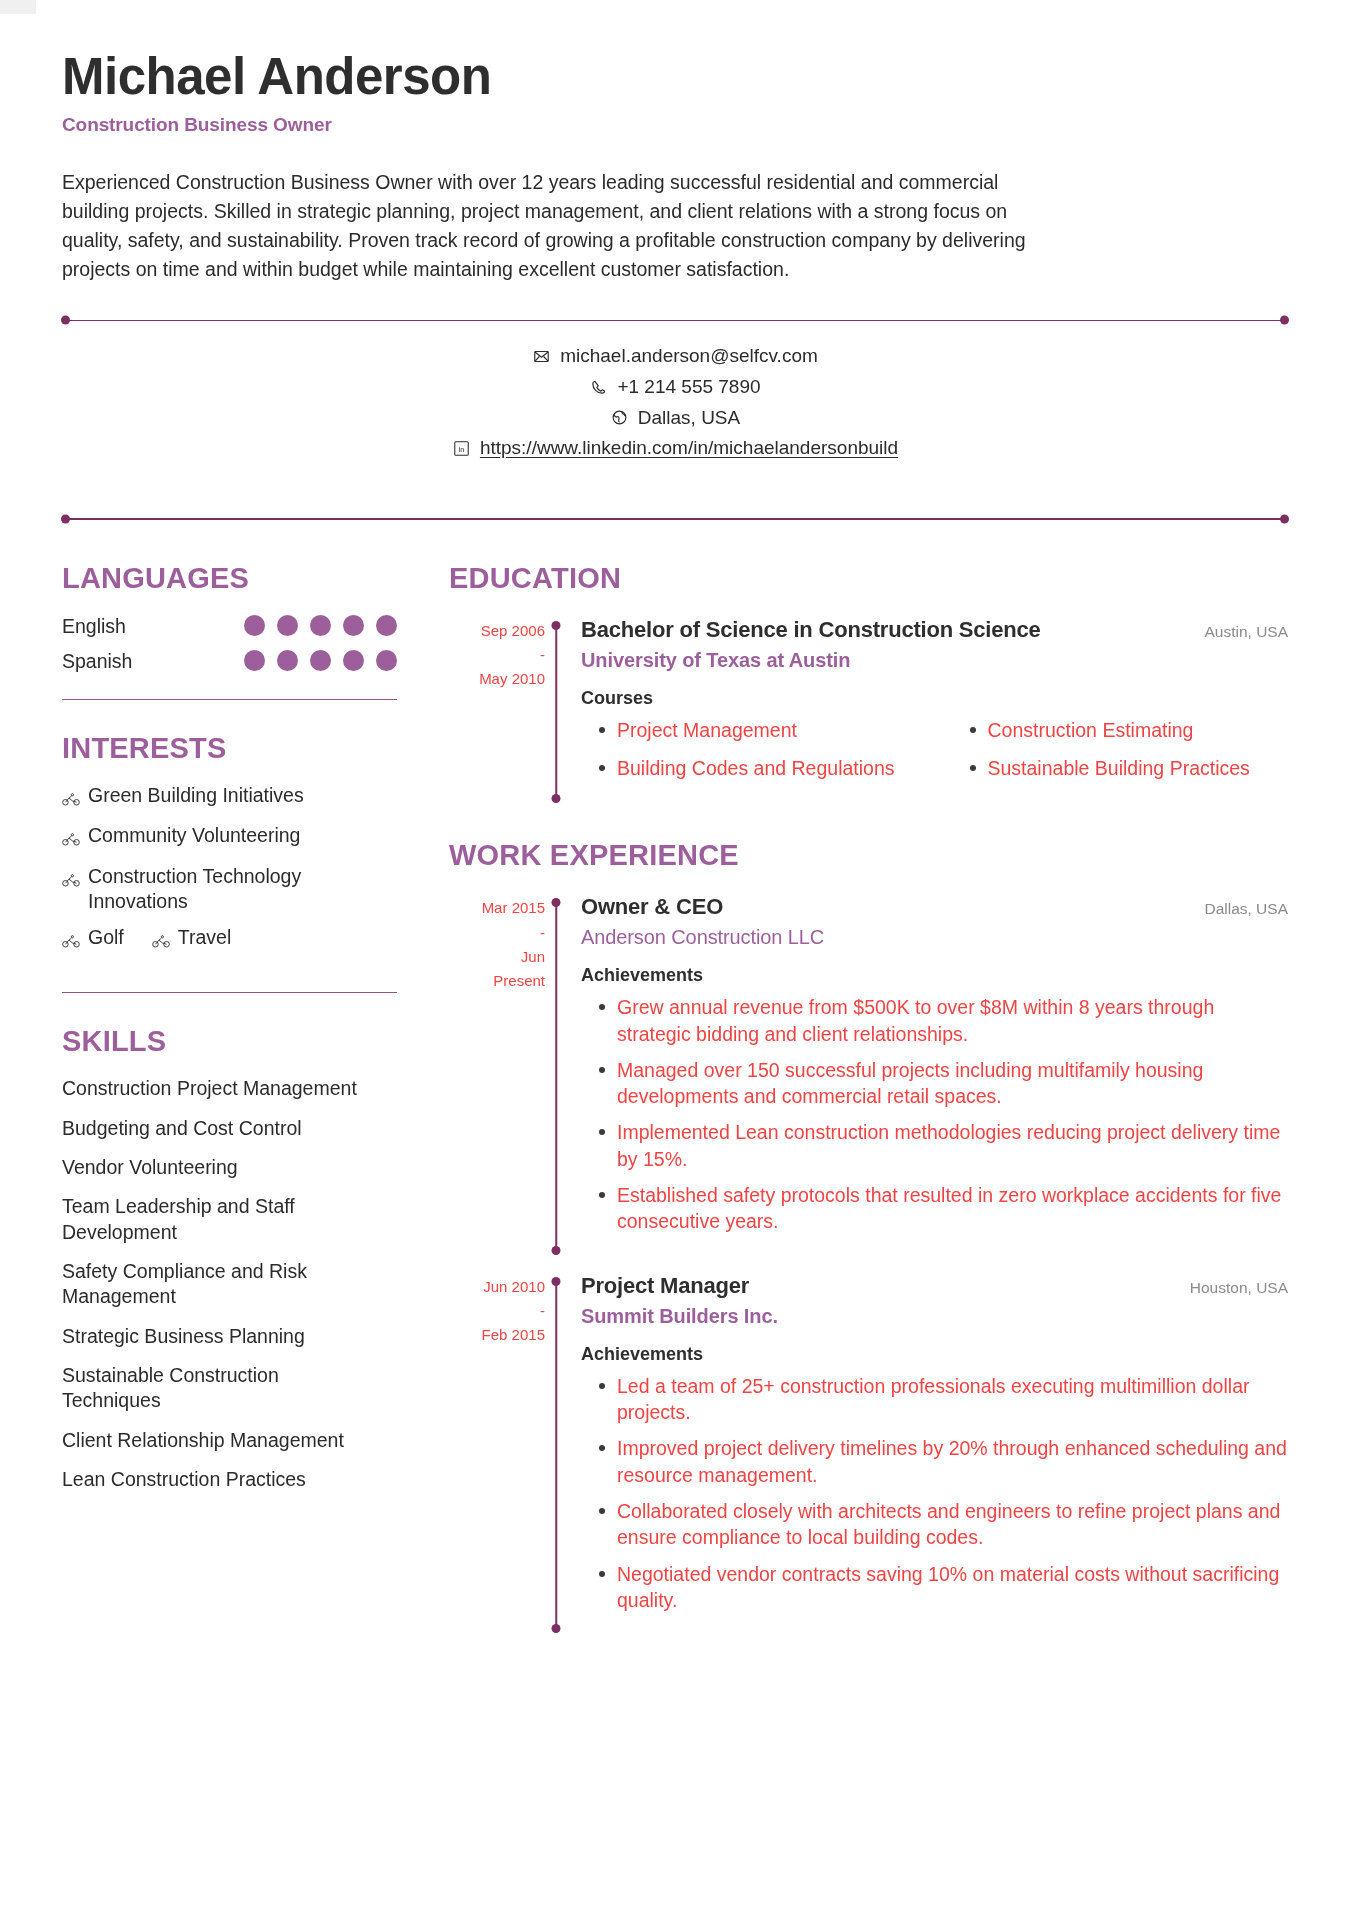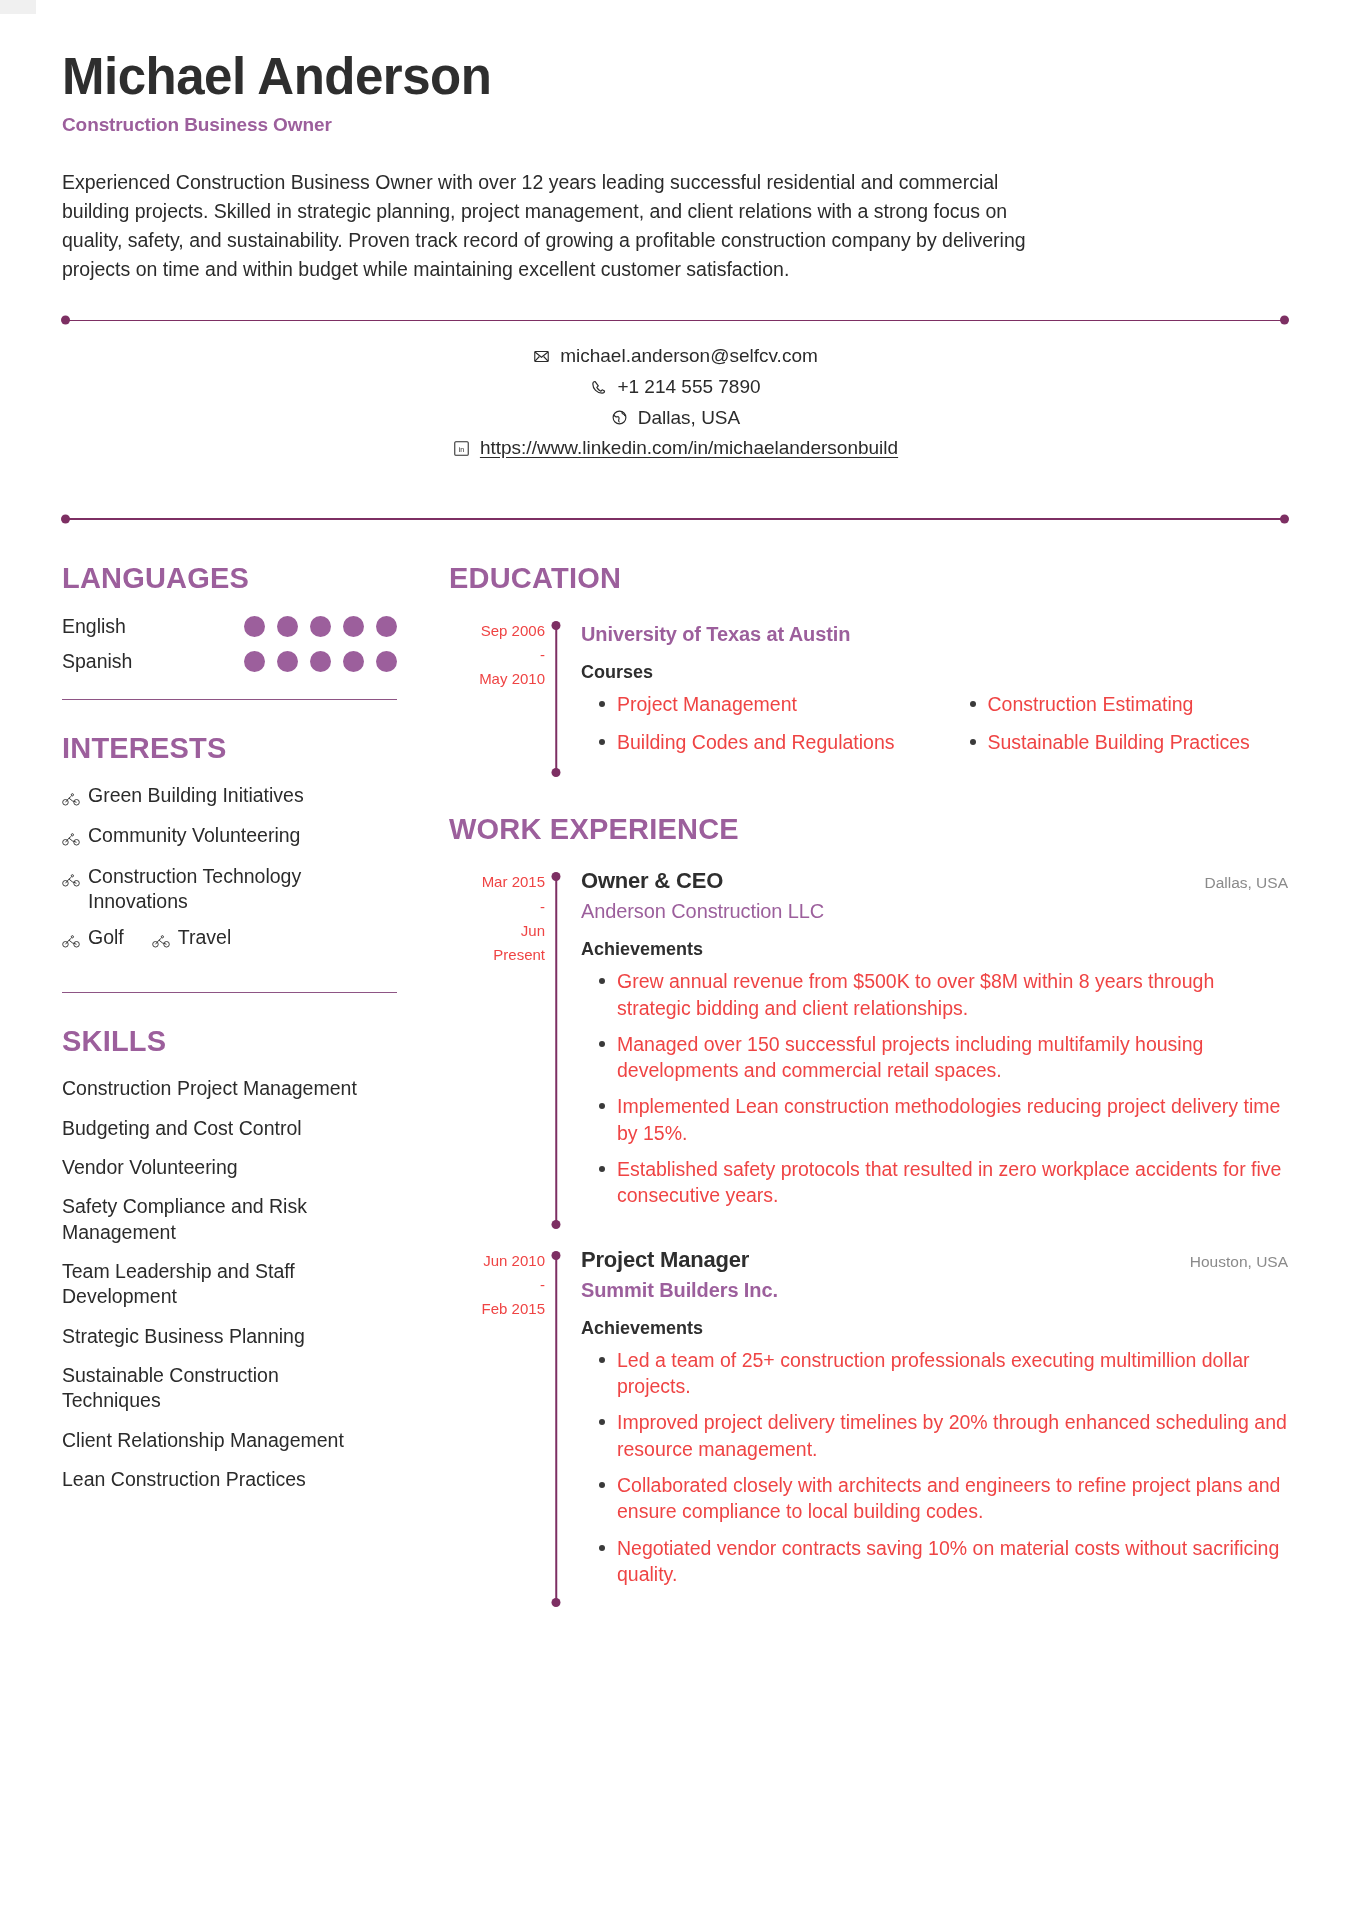--- a/index.html
+++ b/index.html
@@ -111,21 +111,20 @@
     font-size: 29px;
     font-weight: 700;
     color: #9c5f9c;
     letter-spacing: 0.2px;
     text-transform: uppercase;
   }
 
   .lang-list { margin-top: 20px; }
   .lang-row {
     display: flex;
-    align-items: center;
     justify-content: space-between;
     margin-bottom: 12px;
   }
   .lang-name { font-size: 19.5px; color: #2b2b2b; }
   .dots { display: flex; gap: 12px; }
   .dot {
     width: 21px; height: 21px;
     border-radius: 50%;
     background: #9c5f9c;
   }
@@ -434,22 +433,22 @@
       </section>
 
       <div class="sep"></div>
 
       <section class="left-sec">
         <h2 class="sec-title">SKILLS</h2>
         <div class="skills-list">
           <div class="skill-item">Construction Project Management</div>
           <div class="skill-item">Budgeting and Cost Control</div>
           <div class="skill-item">Vendor Volunteering</div>
+          <div class="skill-item">Team Leadership and Staff Development</div>
           <div class="skill-item">Safety Compliance and Risk Management</div>
-          <div class="skill-item">Team Leadership and Staff Development</div>
           <div class="skill-item">Strategic Business Planning</div>
           <div class="skill-item">Sustainable Construction Techniques</div>
           <div class="skill-item">Client Relationship Management</div>
           <div class="skill-item">Lean Construction Practices</div>
         </div>
       </section>
 
     </div>
 
     <div class="right-col">
@@ -462,20 +461,24 @@
             <span>Sep 2006</span>
             <span class="dash">-</span>
             <span>May 2010</span>
           </div>
           <div class="timeline">
             <span class="tl-dot-top"></span>
             <span class="tl-line"></span>
             <span class="tl-dot-bottom"></span>
           </div>
           <div class="entry-main">
+            <div class="entry-head">
+              <span class="entry-role">Bachelor of Science in Construction Science</span>
+              <span class="entry-loc">Austin, USA</span>
+            </div>
             <div class="entry-org">University of Texas at Austin</div>
             <div class="sub-label">Courses</div>
             <div class="bullets two-col">
               <div class="bullet">
                 <span class="bdot"></span>
                 <span>Project Management</span>
               </div>
               <div class="bullet">
                 <span class="bdot"></span>
                 <span>Construction Estimating</span>

